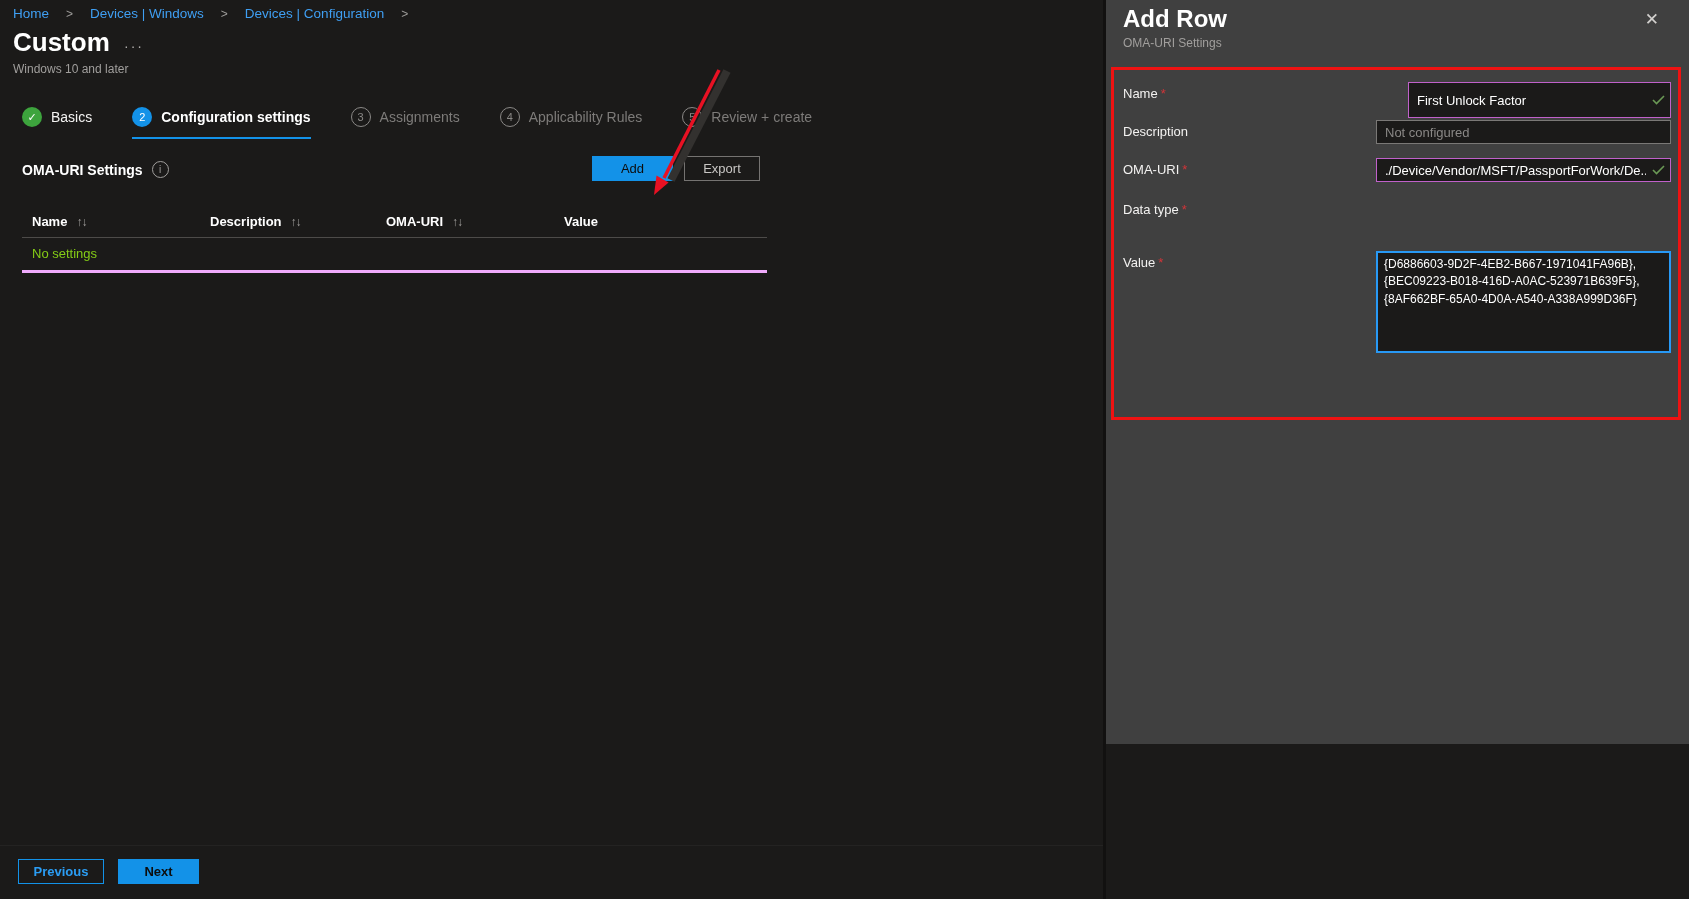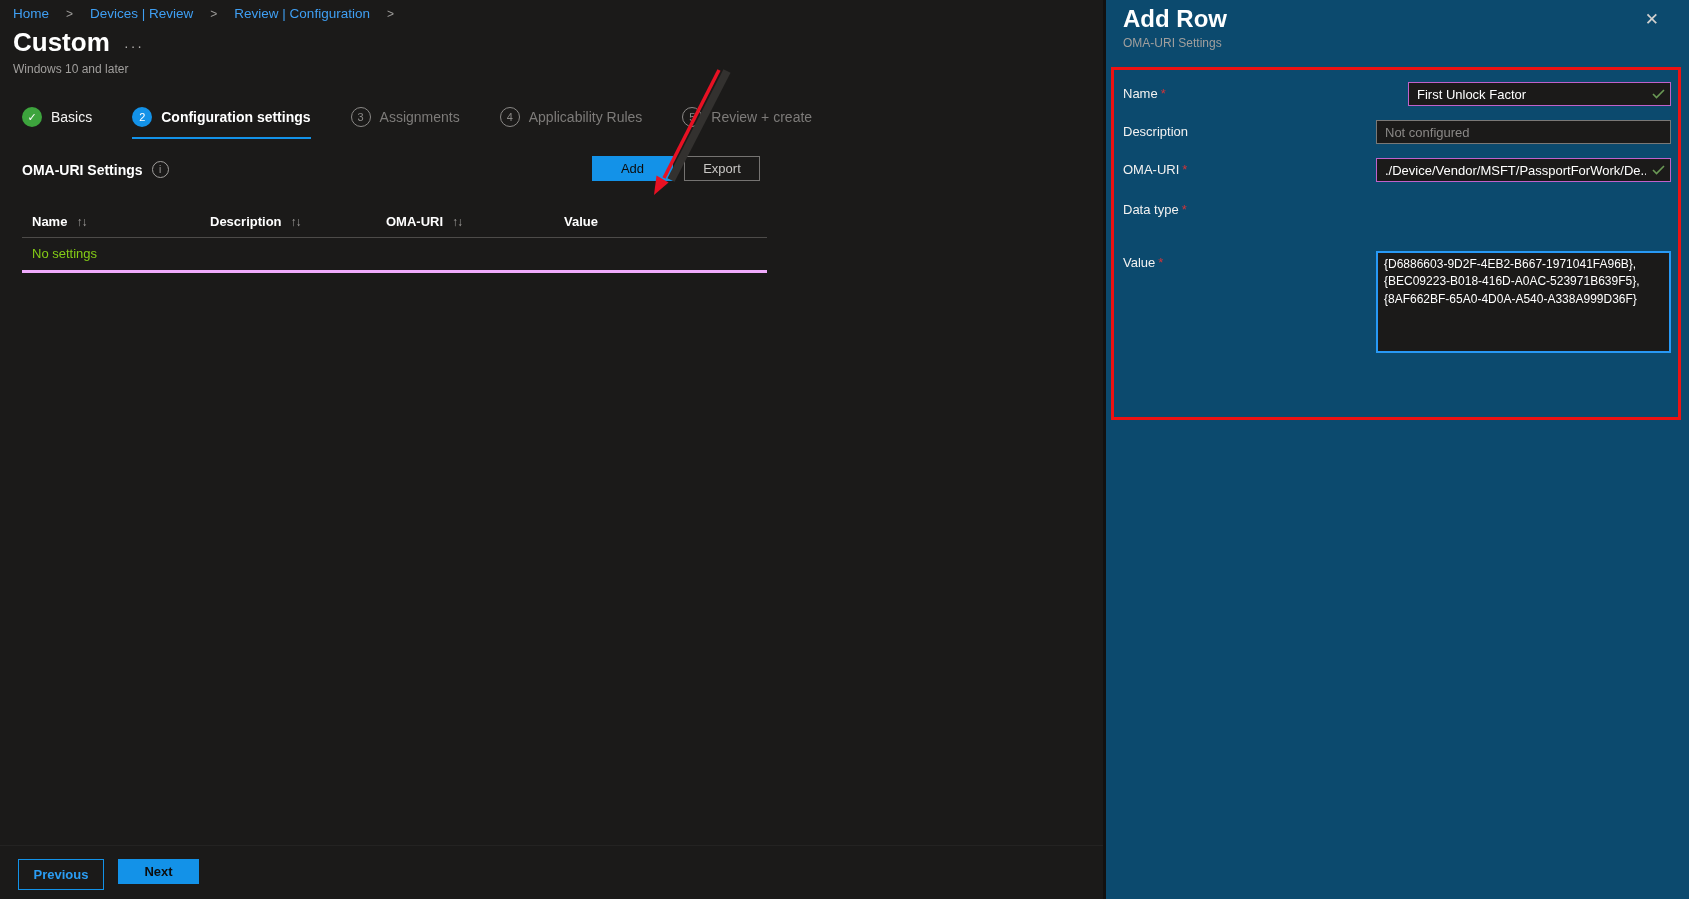--- a/index.html
+++ b/index.html
@@ -41,27 +41,27 @@
   .thead{display:grid;grid-template-columns:178px 176px 178px 1fr;align-items:center;height:31px;
          border-bottom:1px solid #4d4b49;}
   .th{display:flex;align-items:center;gap:9px;padding-left:10px;color:#fff;font-weight:700;cursor:pointer;}
   .sort-icon{color:#a19f9d;font-size:12px;font-weight:400;letter-spacing:-1px;}
   .row-empty{height:32px;line-height:32px;padding-left:10px;color:#84cc16;border-bottom:3px solid #f0abfc;}
   
   .footer-main{position:absolute;left:0;top:845px;width:1103px;height:54px;border-top:1px solid #242322;}
   .footer-panel{position:absolute;left:1106px;top:845px;width:583px;height:54px;border-top:1px solid #242322;}
   .btn-outline{background:transparent;border:1px solid #1392e8;color:#2b9df4;font-weight:600;}
   .btn-primary{background:#1392e8;border:1px solid #1392e8;color:#0d0d0d;font-weight:600;}
-  .btn-previous{position:absolute;left:18px;top:13px;width:86px;height:31px;}
+  .btn-previous{position:absolute;left:18px;top:13px;width:86px;height:25px;}
   .btn-next{position:absolute;left:118px;top:13px;width:81px;height:25px;}
   .btn-save{position:absolute;left:21px;top:13px;width:76px;height:25px;}
   .btn-cancel{position:absolute;left:103px;top:13px;width:80px;height:25px;}
   
   .divider{position:absolute;left:1103px;top:0;width:3px;height:899px;background:#121110;}
-  .panel{position:absolute;left:1106px;top:0;width:583px;height:899px;background:#0c4a6e;}
+  .panel{position:absolute;left:1106px;top:0;width:583px;height:744px;background:#404040;}
   .panel-title{position:absolute;left:17px;top:5px;font-size:24px;font-weight:700;color:#fff;}
   .panel-subtitle{position:absolute;left:17px;top:36px;font-size:12px;color:#a19f9d;}
   .close-icon{position:absolute;right:30px;top:9px;font-size:17px;color:#d2d0ce;cursor:pointer;font-weight:400;}
   
   .annotation-rect{position:absolute;left:1111px;top:67px;width:570px;height:353px;
                    border:3px solid #ee1212;box-sizing:border-box;pointer-events:none;}
   .annotation-arrow{position:absolute;left:638px;top:68px;pointer-events:none;}
   
   .field-label{position:absolute;left:1123px;font-size:13px;color:#f3f2f1;}
   .req{color:#d13438;margin-left:3px;}
@@ -80,23 +80,23 @@
       line-height:1.45;padding:3px 6px;resize:none;outline:none;white-space:pre;overflow:hidden;}
 </style>
 </head>
 <body>
 
 <div id="app">
 
   <div class="breadcrumb">
     <span class="crumb">Home</span>
     <span class="crumb-sep">&gt;</span>
-    <span class="crumb">Devices | Review</span>
+    <span class="crumb">Devices | Windows</span>
     <span class="crumb-sep">&gt;</span>
-    <span class="crumb">Review | Configuration</span>
+    <span class="crumb">Devices | Configuration</span>
     <span class="crumb-sep">&gt;</span>
   </div>
 
   <div class="page-title">Custom</div>
   <div class="title-more">···</div>
   <div class="page-subtitle">Windows 10 and later</div>
 
   <div class="steps">
     <div class="step done">
       <span class="step-circle">✓</span>
@@ -163,21 +163,21 @@
 
   <div class="panel">
     <div class="panel-title">Add Row</div>
     <div class="panel-subtitle">OMA-URI Settings</div>
     <span class="close-icon">✕</span>
   </div>
 
   <div class="field-label" style="top:86px;">
     <span>Name</span><span class="req">*</span>
   </div>
-  <div class="input-wrap" style="top:82px;height:24px;padding-left:32px;">
+  <div class="input-wrap" style="top:82px;height:36px;padding-left:32px;">
     <input class="bd-valid" value="First Unlock Factor" style="">
     <svg class="check-icon" width="13" height="10" viewBox="0 0 13 10">
         <polyline points="1,5 4.5,8.5 12,1" stroke="#6a9955" stroke-width="1.6" fill="none"></polyline>
       </svg>
   </div>
 
   <div class="field-label" style="top:124px;">
     <span>Description</span>
   </div>
   <div class="input-wrap" style="top:120px;height:24px;">

